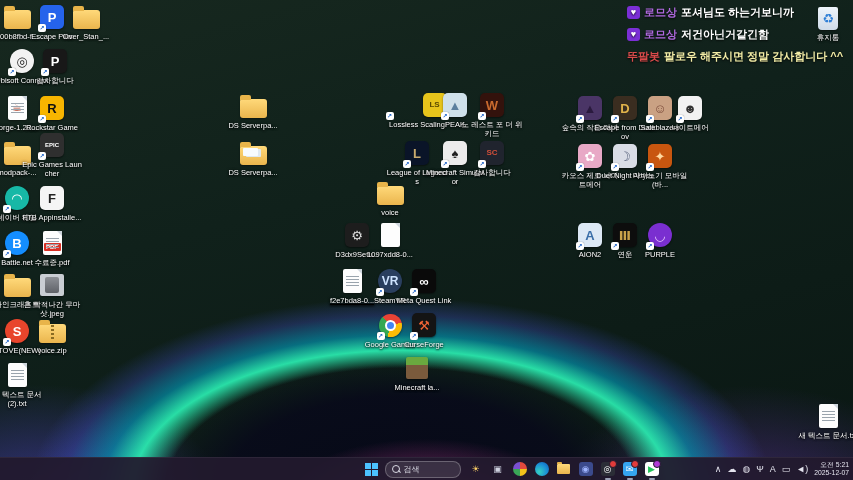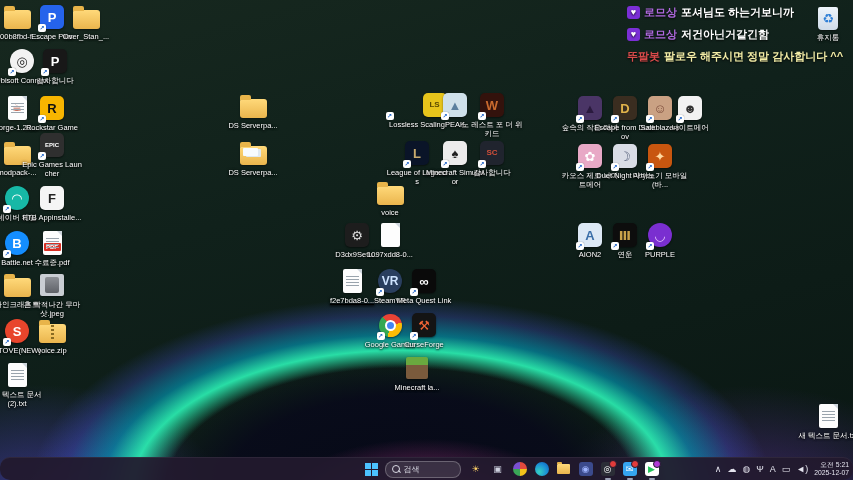--- a/index.html
+++ b/index.html
@@ -35,21 +35,21 @@
   .chromeball:after{content:"";position:absolute;left:6px;top:6px;width:11px;height:11px;border-radius:50%;background:#4285f4;border:2px solid #fff;box-sizing:border-box;}
   .mcblock{width:22px;height:22px;border-radius:2px;background:linear-gradient(180deg,#6aa93f 0 38%,#7a5a3c 38% 100%);box-shadow:0 1px 2px rgba(0,0,0,.5);}
   .recbin{width:20px;height:23px;background:linear-gradient(180deg,#eef4fb,#cfdbe8);border-radius:2px 2px 4px 4px;display:flex;align-items:center;justify-content:center;color:#2f7fd6;font-size:13px;box-shadow:0 1px 2px rgba(0,0,0,.4);}
   .sc{position:absolute;left:-2px;bottom:-2px;width:8px;height:8px;background:#fff;border-radius:2px;color:#1b62c9;font-size:6px;line-height:8px;text-align:center;font-weight:bold;box-shadow:0 0 1px rgba(0,0,0,.6);}
   .dlabel{margin-top:2px;max-width:62px;font-size:7.5px;line-height:1.2;color:#fff;text-align:center;text-shadow:0 1px 2px rgba(0,0,0,.95),0 0 3px rgba(0,0,0,.8);word-break:break-all;}
   
   .overlay{position:absolute;left:627px;top:5px;width:195px;display:flex;flex-direction:column;gap:7px;}
   .msg{display:flex;align-items:center;gap:4px;font-size:11px;font-weight:bold;text-shadow:0 1px 2px rgba(0,0,0,.9);white-space:nowrap;}
   .mbadge{width:13px;height:13px;border-radius:3px;background:#7b2fd6;color:#fff;font-size:9px;line-height:13px;text-align:center;flex:0 0 auto;}
   
-  .taskbar{position:absolute;left:0;right:0;bottom:0;height:22px;background:rgba(34,26,46,0.94);border-top:1px solid rgba(255,255,255,0.06);border-radius:10px;}
+  .taskbar{position:absolute;left:0;right:0;bottom:0;height:22px;background:rgba(34,26,46,0.94);border-top:1px solid rgba(255,255,255,0.06);}
   .tb-center{position:absolute;left:50%;top:0;bottom:0;transform:translateX(-62px);display:flex;align-items:center;gap:7px;}
   .winlogo{width:13px;height:13px;display:grid;grid-template-columns:6px 6px;grid-template-rows:6px 6px;gap:1px;cursor:pointer;}
   .winlogo i{background:#4cc2ff;}
   .searchpill{display:flex;align-items:center;gap:4px;width:62px;height:15px;border-radius:8px;background:rgba(255,255,255,0.10);border:1px solid rgba(255,255,255,0.25);padding:0 6px;color:#d8d8e2;font-size:8px;cursor:text;}
   .mag{width:6px;height:6px;border:1px solid #d8d8e2;border-radius:50%;position:relative;flex:0 0 auto;}
   .mag:after{content:"";position:absolute;left:5px;top:5px;width:3px;height:1px;background:#d8d8e2;transform:rotate(45deg);}
   .tbicon{position:relative;width:16px;height:16px;display:flex;align-items:center;justify-content:center;border-radius:3px;cursor:pointer;}
   .tbicon .bx{width:14px;height:14px;border-radius:3px;display:flex;align-items:center;justify-content:center;font-size:9px;font-weight:bold;}
   .tbicon .dot{position:absolute;right:-1px;top:-1px;width:6px;height:6px;border-radius:50%;border:1px solid rgba(34,26,46,1);}
   .tbicon .run{position:absolute;bottom:-3px;left:5px;width:6px;height:2px;border-radius:1px;background:#9aa0b5;}

